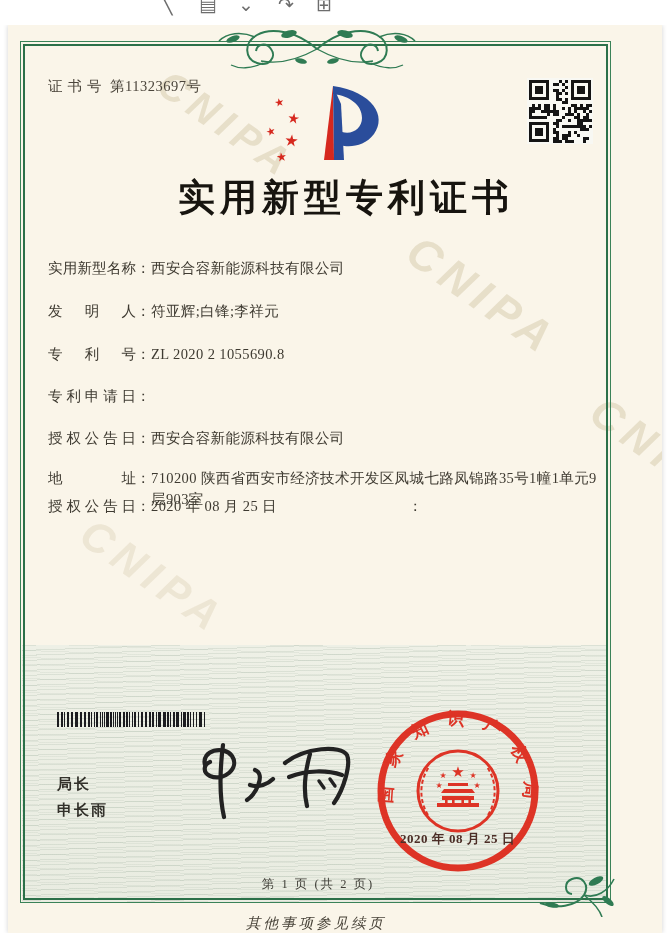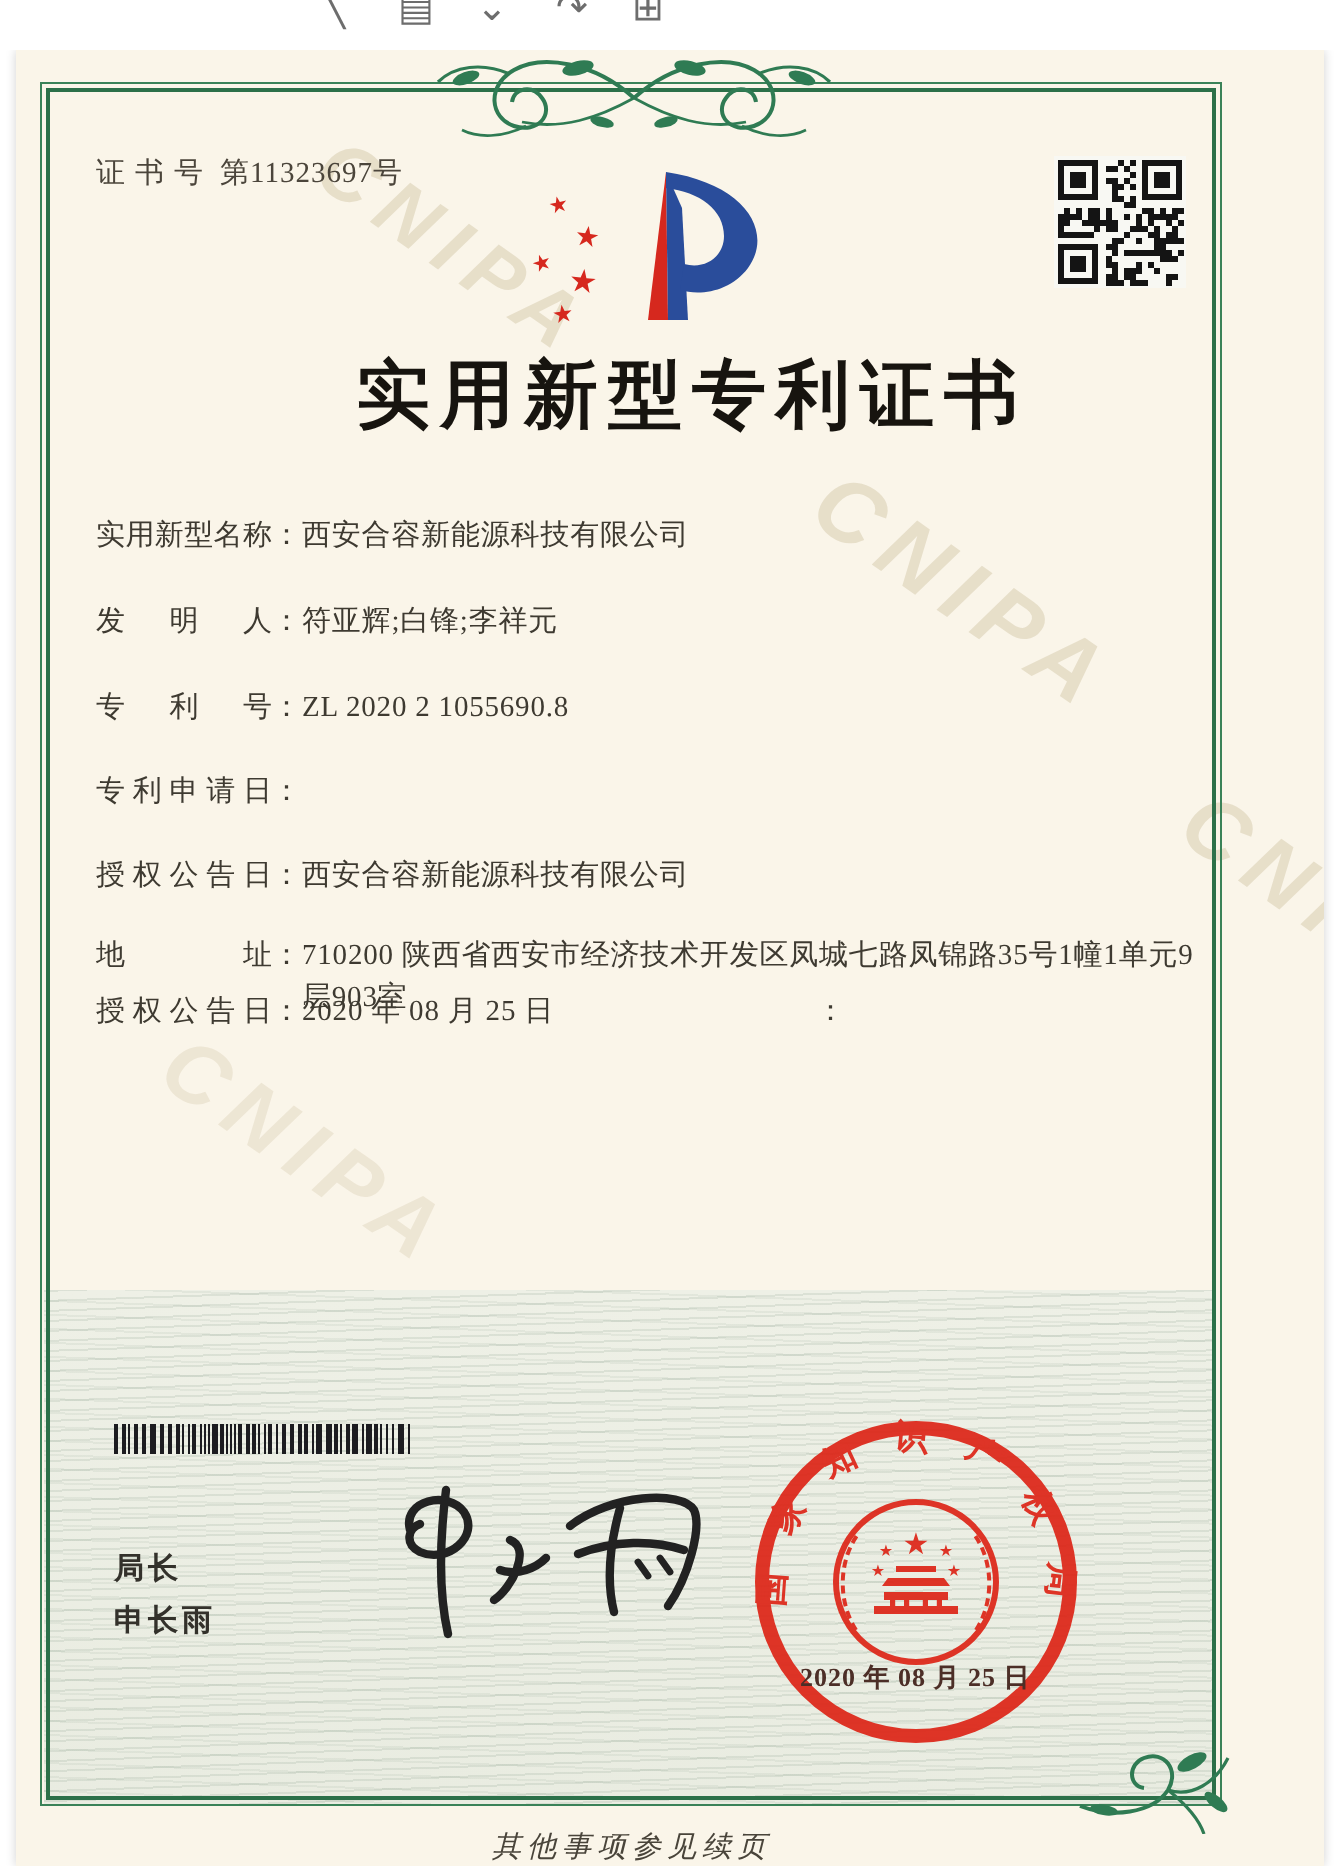--- a/index.html
+++ b/index.html
@@ -373,17 +373,18 @@
                 <rect x="-6" y="9" width="2.6" height="3"></rect>
               <rect x="3.4" y="9" width="2.6" height="3"></rect>
                 <rect x="10.4" y="9" width="2.6" height="3"></rect>
               <circle cy="25" r="5" fill="none" stroke-width="2.4"></circle>
             </g>
           </g>
         </g>
       </svg>
       <div class="seal-date">2020 年 08 月 25 日</div>
 
+      <div class="pagefoot">第 1 页 (共 2 页)</div>
       <div class="contnote">其他事项参见续页</div>
 
     </div>
   </div>
 </div>
 
 </body></html>

